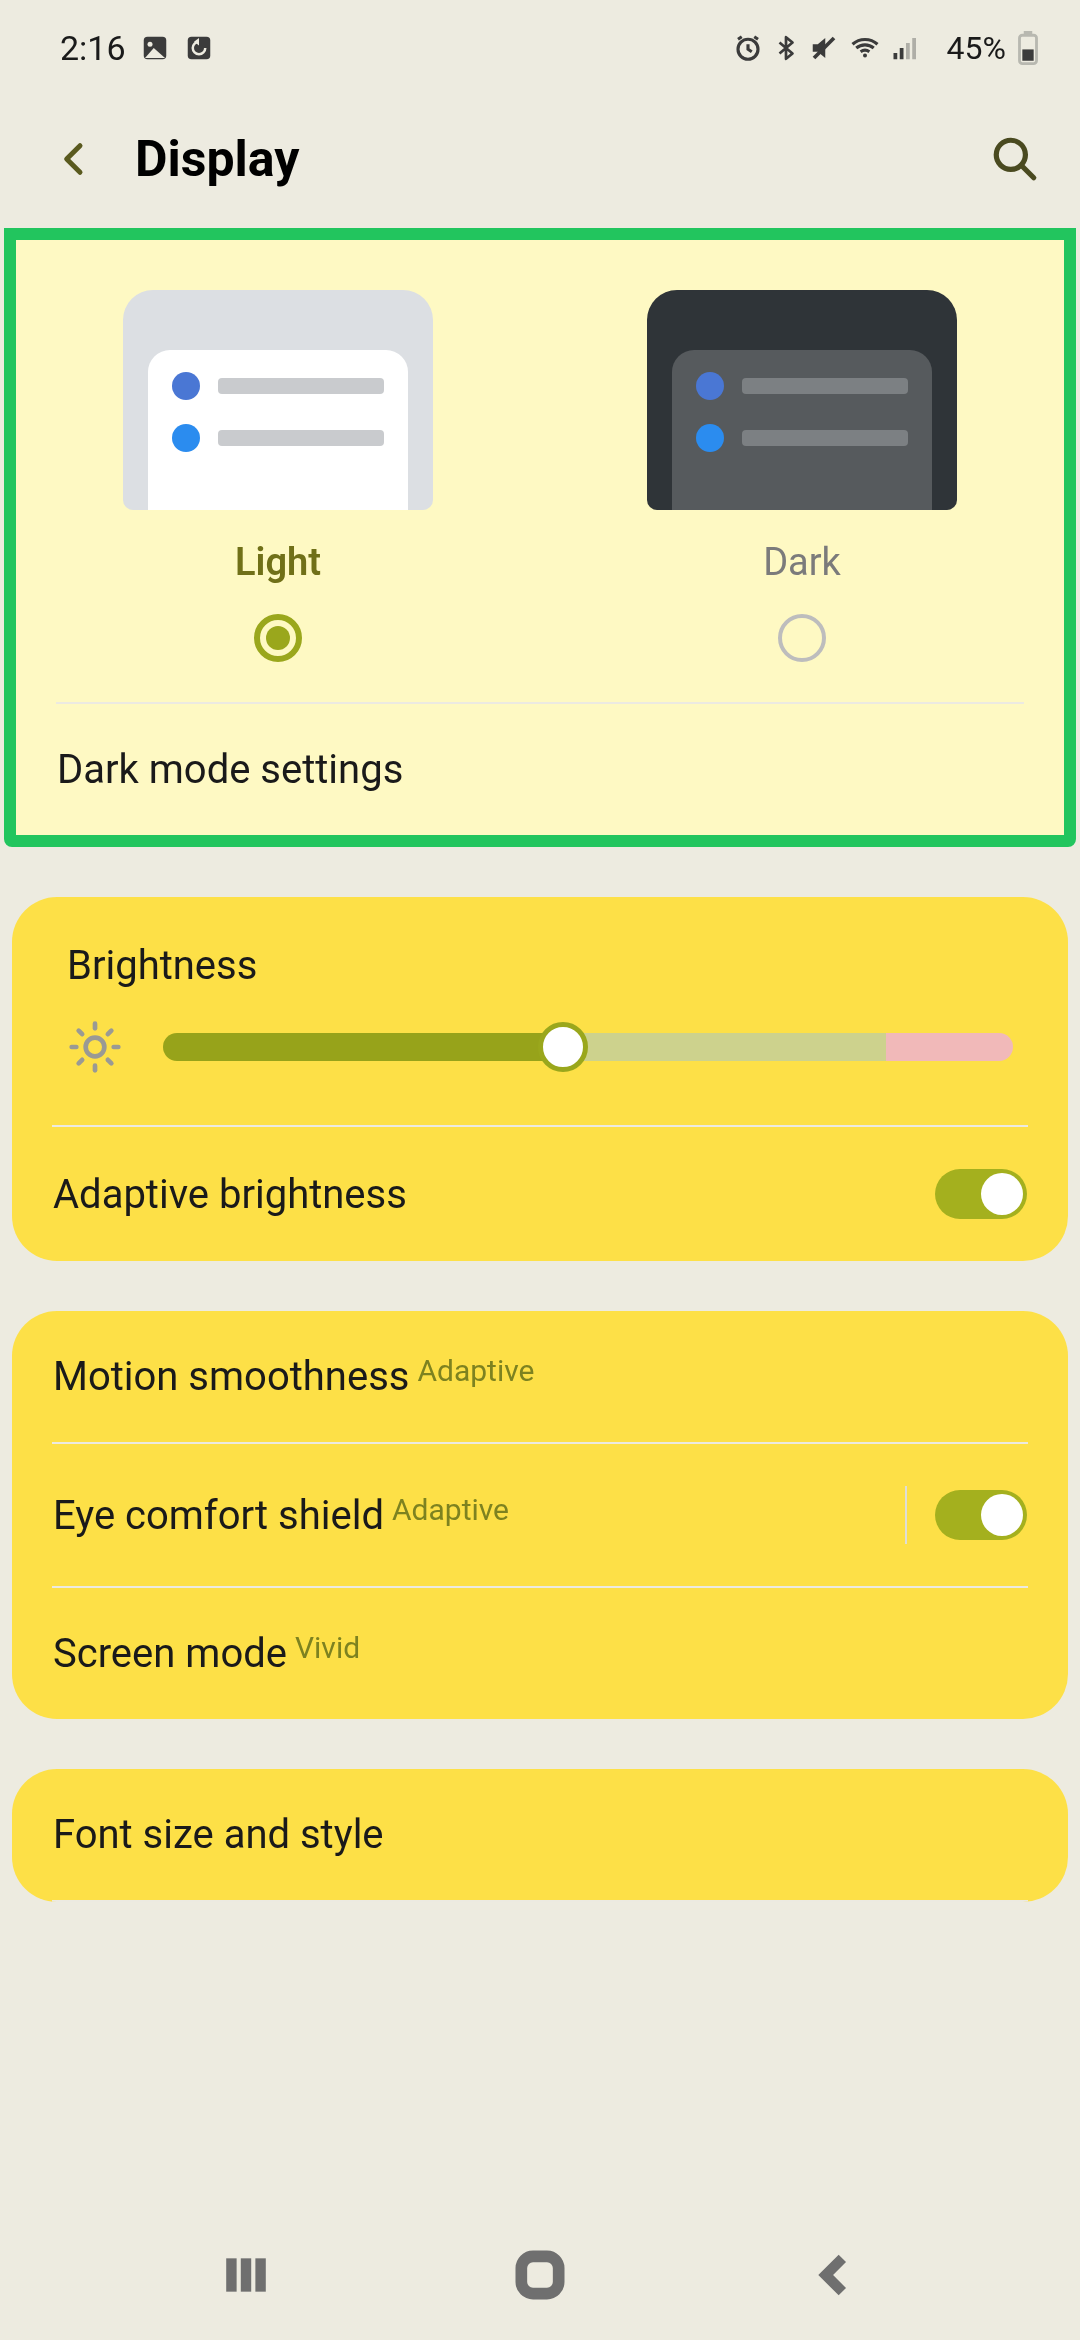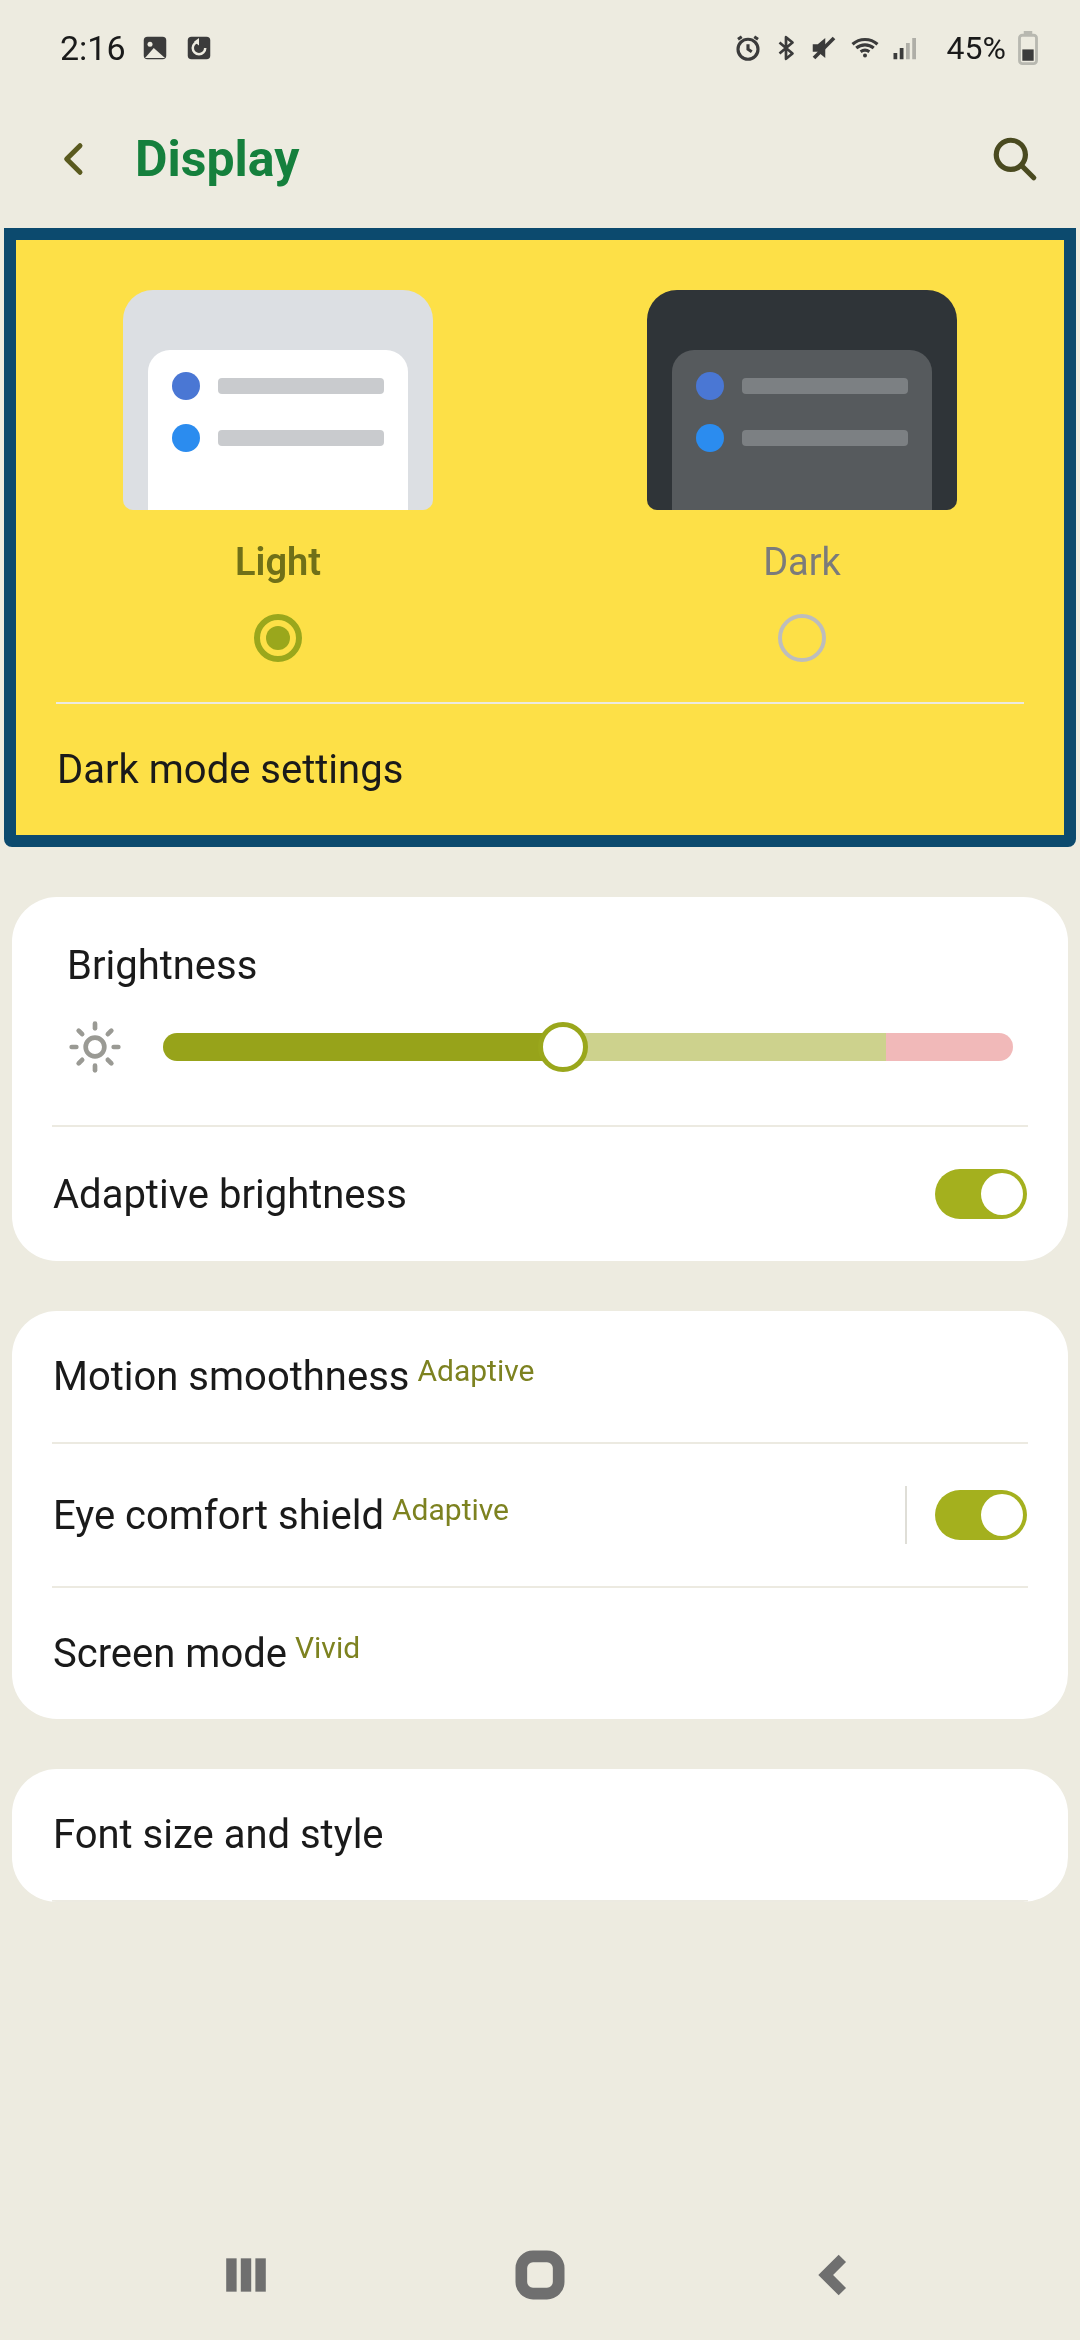--- a/index.html
+++ b/index.html
@@ -29,36 +29,36 @@
   
   .title-bar {
     display: flex;
     align-items: center;
     padding: 50px 40px 40px 55px;
     gap: 40px;
   }
   .title-text {
     font-size: 50px;
     font-weight: 700;
-    color: #15803d;
+    color: #000000;
     flex: 1;
   }
 
   
   .card {
-    background: #ffffff;
+    background: #fde047;
     margin: 0 12px 50px 12px;
     border-radius: 45px;
     overflow: hidden;
   }
   .highlight-card {
-    border: 12px solid #0c4a6e;
+    border: 12px solid #22c55e;
     border-radius: 0 0 8px 8px;
     margin: 0 4px 50px 4px;
-    background: #fde047;
+    background: #fef9c3;
     padding-top: 40px;
   }
   .theme-row {
     display: flex;
     justify-content: space-around;
     padding: 10px 0 40px 0;
   }
   .theme-option {
     display: flex;
     flex-direction: column;

